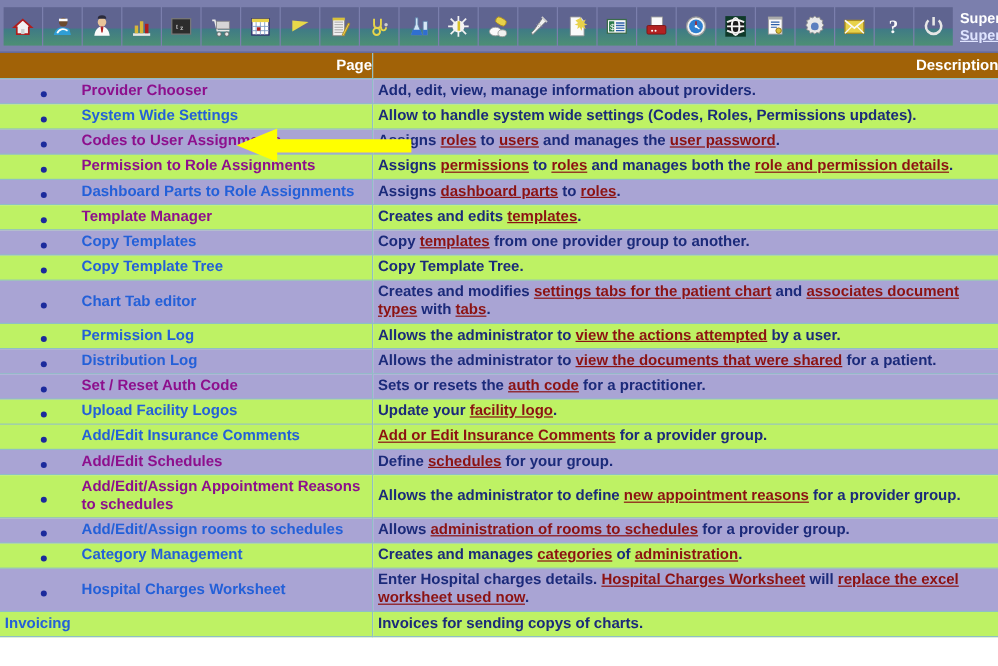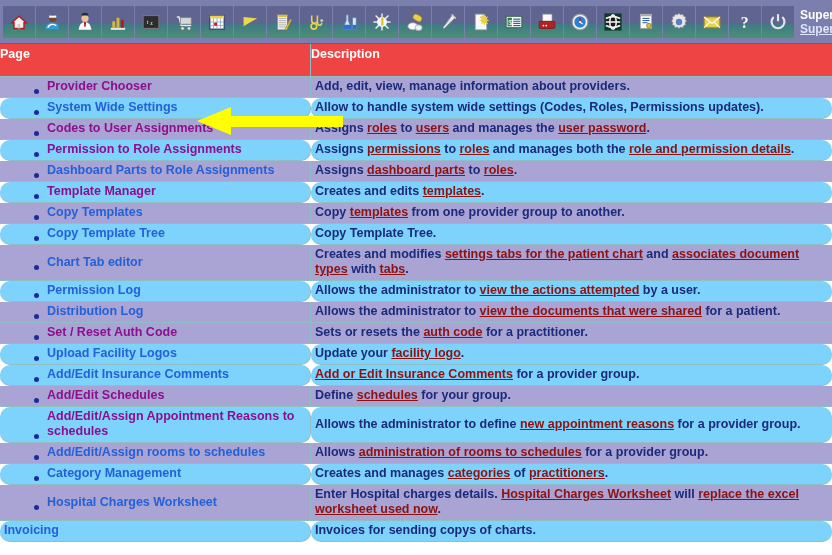--- a/index.html
+++ b/index.html
@@ -47,48 +47,48 @@
   #user-area .ulink { display: block; color: #dfe4ff; text-decoration: underline; cursor: pointer; }
 
   
   #page-table {
     width: 832px;
     border-collapse: separate;
     border-spacing: 0;
     table-layout: fixed;
   }
   #page-table th {
-    background: #ef4444;
+    background: #a16207;
     color: #ffffff;
     font-size: 12.5px;
     font-weight: bold;
-    text-align: left;
-    padding: 3px 0 15px 0;
+    text-align: right;
+    padding: 3px 0 4px 0;
     border-bottom: 1px solid #8fbfc5;
     border-right: 1px solid #8fbfc5;
   }
   #page-table th:last-child { border-right: 0; }
 
   #page-table td {
     font-size: 12.5px;
     font-weight: bold;
     vertical-align: middle;
     border-bottom: 1px solid #8fbfc5;
     border-right: 1px solid #8fbfc5;
     padding: 2px 4px 3px 4px;
   }
   #page-table td:last-child { border-right: 0; }
 
   tr.odd  td { background: #a9a4d4; }
-  tr.even td { background: #7dd3fc; border-radius: 10px; }
+  tr.even td { background: #bef264; }
 
   td.page-cell { padding-left: 0; }
   td.desc-cell { padding-left: 5px; color: #1b2a7a; line-height: 15px; }
 
-  .bullet-row { display: flex; align-items: flex-end; }
+  .bullet-row { display: flex; align-items: center; gap: 21px; }
   .bullet {
     flex: 0 0 auto;
     width: 5px; height: 5px;
     border-radius: 50%;
     background: #1b2a9c;
     margin: 6px 8px 0 30px;
   }
   .page-link {
     flex: 1 1 auto;
     cursor: pointer;
@@ -523,21 +523,21 @@
           </td>
           <td class="desc-cell">Allows <span class="hl">administration of rooms to schedules</span> for a provider group.</td>
         </tr>
         <tr class="even">
           <td class="page-cell">
             <div class="bullet-row">
               <span class="bullet"></span>
               <span class="page-link unvisited">Category Management</span>
             </div>
           </td>
-          <td class="desc-cell">Creates and manages <span class="hl">categories</span> of <span class="hl">practitioners</span>.</td>
+          <td class="desc-cell">Creates and manages <span class="hl">categories</span> of <span class="hl">administration</span>.</td>
         </tr>
         <tr class="odd">
           <td class="page-cell">
             <div class="bullet-row">
               <span class="bullet"></span>
               <span class="page-link unvisited">Hospital Charges Worksheet</span>
             </div>
           </td>
           <td class="desc-cell">Enter Hospital charges details. <span class="hl">Hospital Charges Worksheet</span> will <span class="hl">replace the excel worksheet used now</span>.</td>
         </tr>

